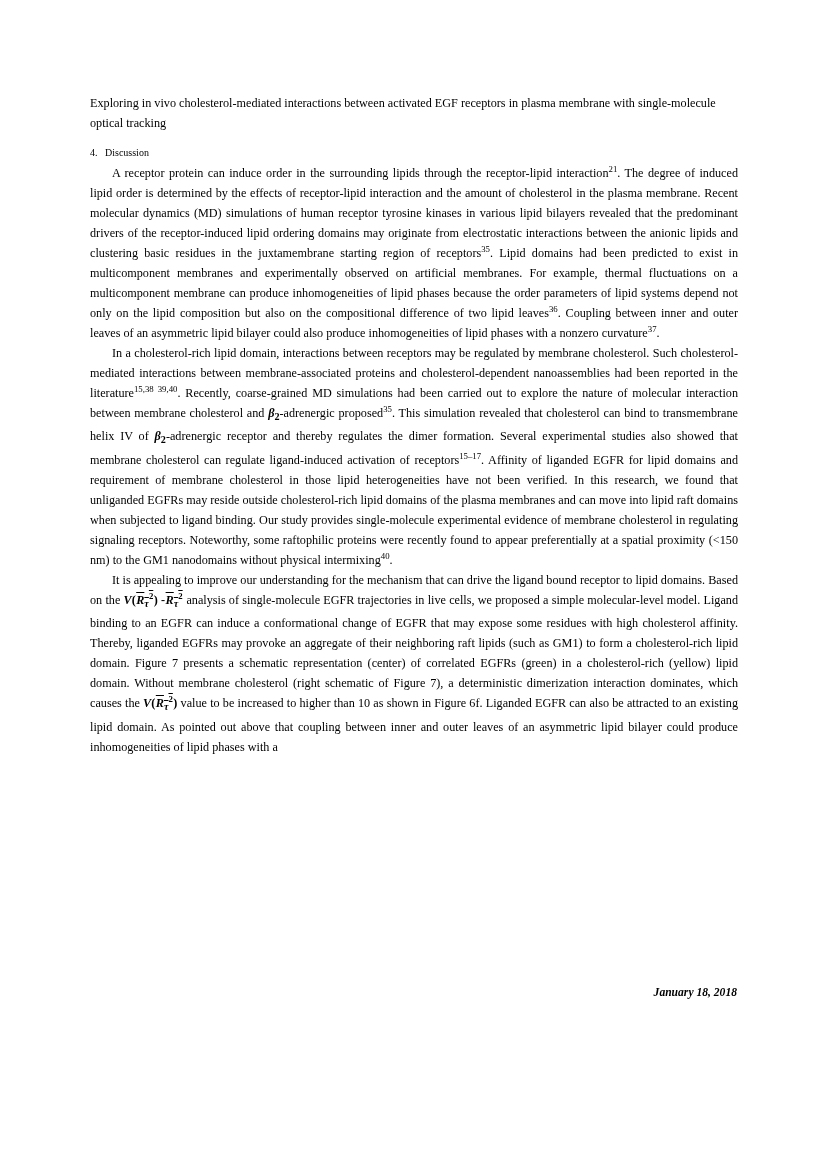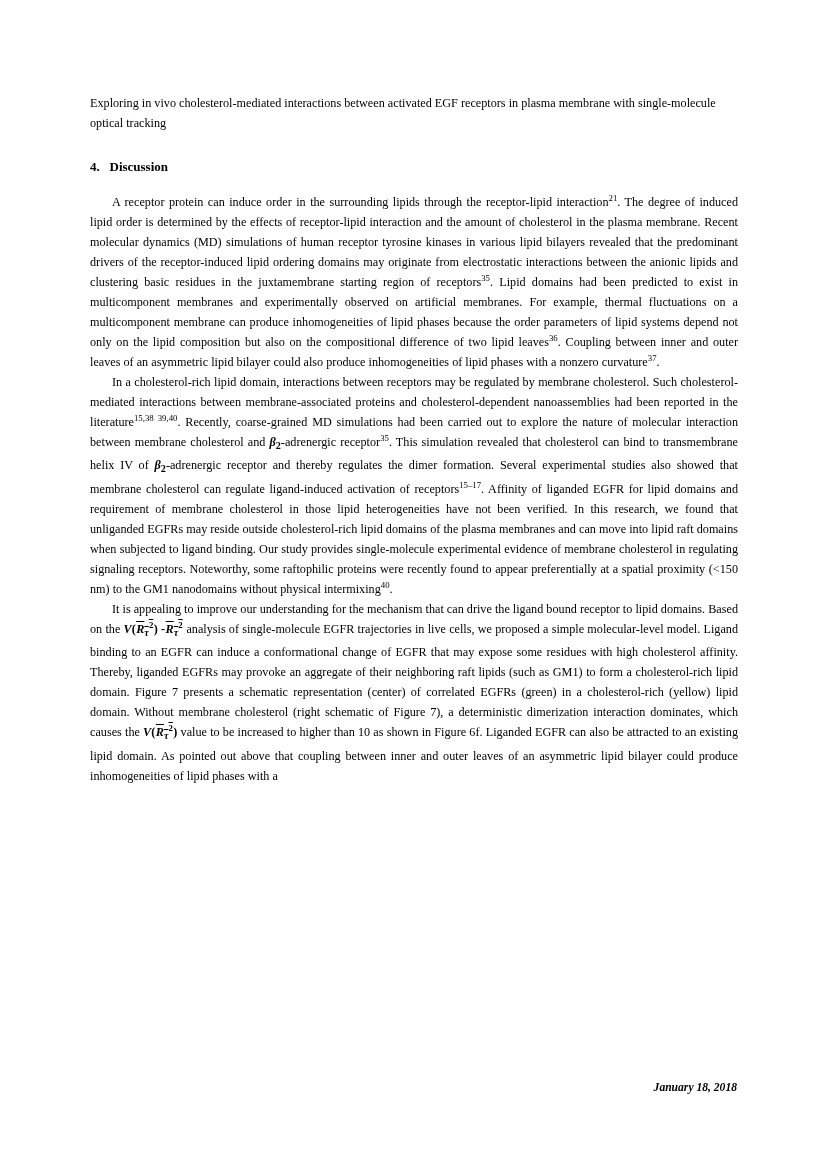--- a/index.html
+++ b/index.html
@@ -28,51 +28,51 @@
     top: 94px;
     width: 648px;
   }
   .running-head {
     font-size: 12.2px;
     line-height: 1.62;
     text-align: left;
     margin: 0 0 0 0;
   }
   .section-head {
-    font-size: 13px;
-    font-weight: bold;
-    margin-top: 25px;
+    font-size: 10px;
+    font-weight: normal;
+    margin-top: 13px;
     margin-bottom: 0;
   }
   p.body-par {
     font-size: 12.2px;
     line-height: 1.645;
     text-align: justify;
     text-justify: inter-word;
     margin: 0;
     text-indent: 22px;
     hyphens: none;
   }
   p.body-par.first {
-    margin-top: 17px;
+    margin-top: 5px;
   }
   sup {
     font-size: 0.72em;
     vertical-align: super;
     line-height: 0;
   }
   .mathit { font-style: italic; font-family: "Liberation Serif", serif; }
   .overline {
     text-decoration: overline;
     padding: 0 0.5px;
   }
   .footer {
     position: absolute;
     right: 90px;
-    top: 1081px;
+    top: 986px;
     width: 648px;
     text-align: right;
     font-size: 11.6px;
     font-style: italic;
     font-weight: bold;
   }
   .nowrap { white-space: nowrap; font-weight: bold; }
 </style>
 </head>
 <body>
@@ -87,21 +87,21 @@
       &nbsp;
       <span>Discussion</span>
     </div>
 
     <p class="body-par first">
       <span>A receptor protein can induce order in the surrounding lipids through the receptor-lipid interaction</span><sup>21</sup><span>. The degree of induced lipid order is determined by the effects of receptor-lipid interaction and the amount of cholesterol in the plasma membrane. Recent molecular dynamics (MD) simulations of human receptor tyrosine kinases in various lipid bilayers revealed that the predominant drivers of the receptor-induced lipid ordering domains may originate from electrostatic interactions between the anionic lipids and clustering basic residues in the juxtamembrane starting region of receptors</span><sup>35</sup><span>. Lipid domains had been predicted to exist in multicomponent membranes and experimentally observed on artificial membranes. For example, thermal fluctuations on a multicomponent membrane can produce inhomogeneities of lipid phases because the order parameters of lipid systems depend not only on the lipid composition but also on the compositional difference of two lipid leaves</span><sup>36</sup><span>. Coupling between inner and outer leaves of an asymmetric lipid bilayer could also produce inhomogeneities of lipid phases with a nonzero curvature</span><sup>37</sup><span>.</span>
     </p>
 
     <p class="body-par">
       <span>In a cholesterol-rich lipid domain, interactions between receptors may be regulated by membrane cholesterol. Such cholesterol-mediated interactions between membrane-associated proteins and cholesterol-dependent nanoassemblies had been reported in the literature</span><sup><span>15,38</span> <span>39,40</span></sup><span>. Recently, coarse-grained MD simulations had been carried out to explore the nature of molecular interaction between membrane cholesterol and</span>
-      <span class="nowrap"><span class="mathit">β</span><sub>2</sub></span><span>-adrenergic receptor</span><sup>35</sup><span>. This simulation revealed that cholesterol can bind to transmembrane helix IV of</span>
+      <span class="nowrap"><span class="mathit">β</span><sub>2</sub></span><span>-adrenergic proposed</span><sup>35</sup><span>. This simulation revealed that cholesterol can bind to transmembrane helix IV of</span>
       <span class="nowrap"><span class="mathit">β</span><sub>2</sub></span><span>-adrenergic receptor and thereby regulates the dimer formation. Several experimental studies also showed that membrane cholesterol can regulate ligand-induced activation of receptors</span><sup>15–17</sup><span>. Affinity of liganded EGFR for lipid domains and requirement of membrane cholesterol in those lipid heterogeneities have not been verified. In this research, we found that unliganded EGFRs may reside outside cholesterol-rich lipid domains of the plasma membranes and can move into lipid raft domains when subjected to ligand binding. Our study provides single-molecule experimental evidence of membrane cholesterol in regulating signaling receptors. Noteworthy, some raftophilic proteins were recently found to appear preferentially at a spatial proximity (&lt;150 nm) to the GM1 nanodomains without physical intermixing</span><sup>40</sup><span>.</span>
     </p>
 
     <p class="body-par">
       <span>It is appealing to improve our understanding for the mechanism that can drive the ligand bound receptor to lipid domains. Based on the</span>
       <span class="nowrap"><span class="mathit">V</span>(<span class="overline"><span class="mathit">R</span><sub class="mathit">τ</sub><sup>2</sup></span>) <span>-</span><span class="overline"><span class="mathit">R</span><sub class="mathit">τ</sub><sup>2</sup></span></span>
       <span>analysis of single-molecule EGFR trajectories in live cells, we proposed a simple molecular-level model. Ligand binding to an EGFR can induce a conformational change of EGFR that may expose some residues with high cholesterol affinity. Thereby, liganded EGFRs may provoke an aggregate of their neighboring raft lipids (such as GM1) to form a cholesterol-rich lipid domain. Figure 7 presents a schematic representation (center) of correlated EGFRs (green) in a cholesterol-rich (yellow) lipid domain. Without membrane cholesterol (right schematic of Figure 7), a deterministic dimerization interaction dominates, which causes the</span>
       <span class="nowrap"><span class="mathit">V</span>(<span class="overline"><span class="mathit">R</span><sub class="mathit">τ</sub><sup>2</sup></span>)</span>
       <span>value to be increased to higher than 10 as shown in Figure 6f. Liganded EGFR can also be attracted to an existing lipid domain. As pointed out above that coupling between inner and outer leaves of an asymmetric lipid bilayer could produce inhomogeneities of lipid phases with a</span>
     </p>

